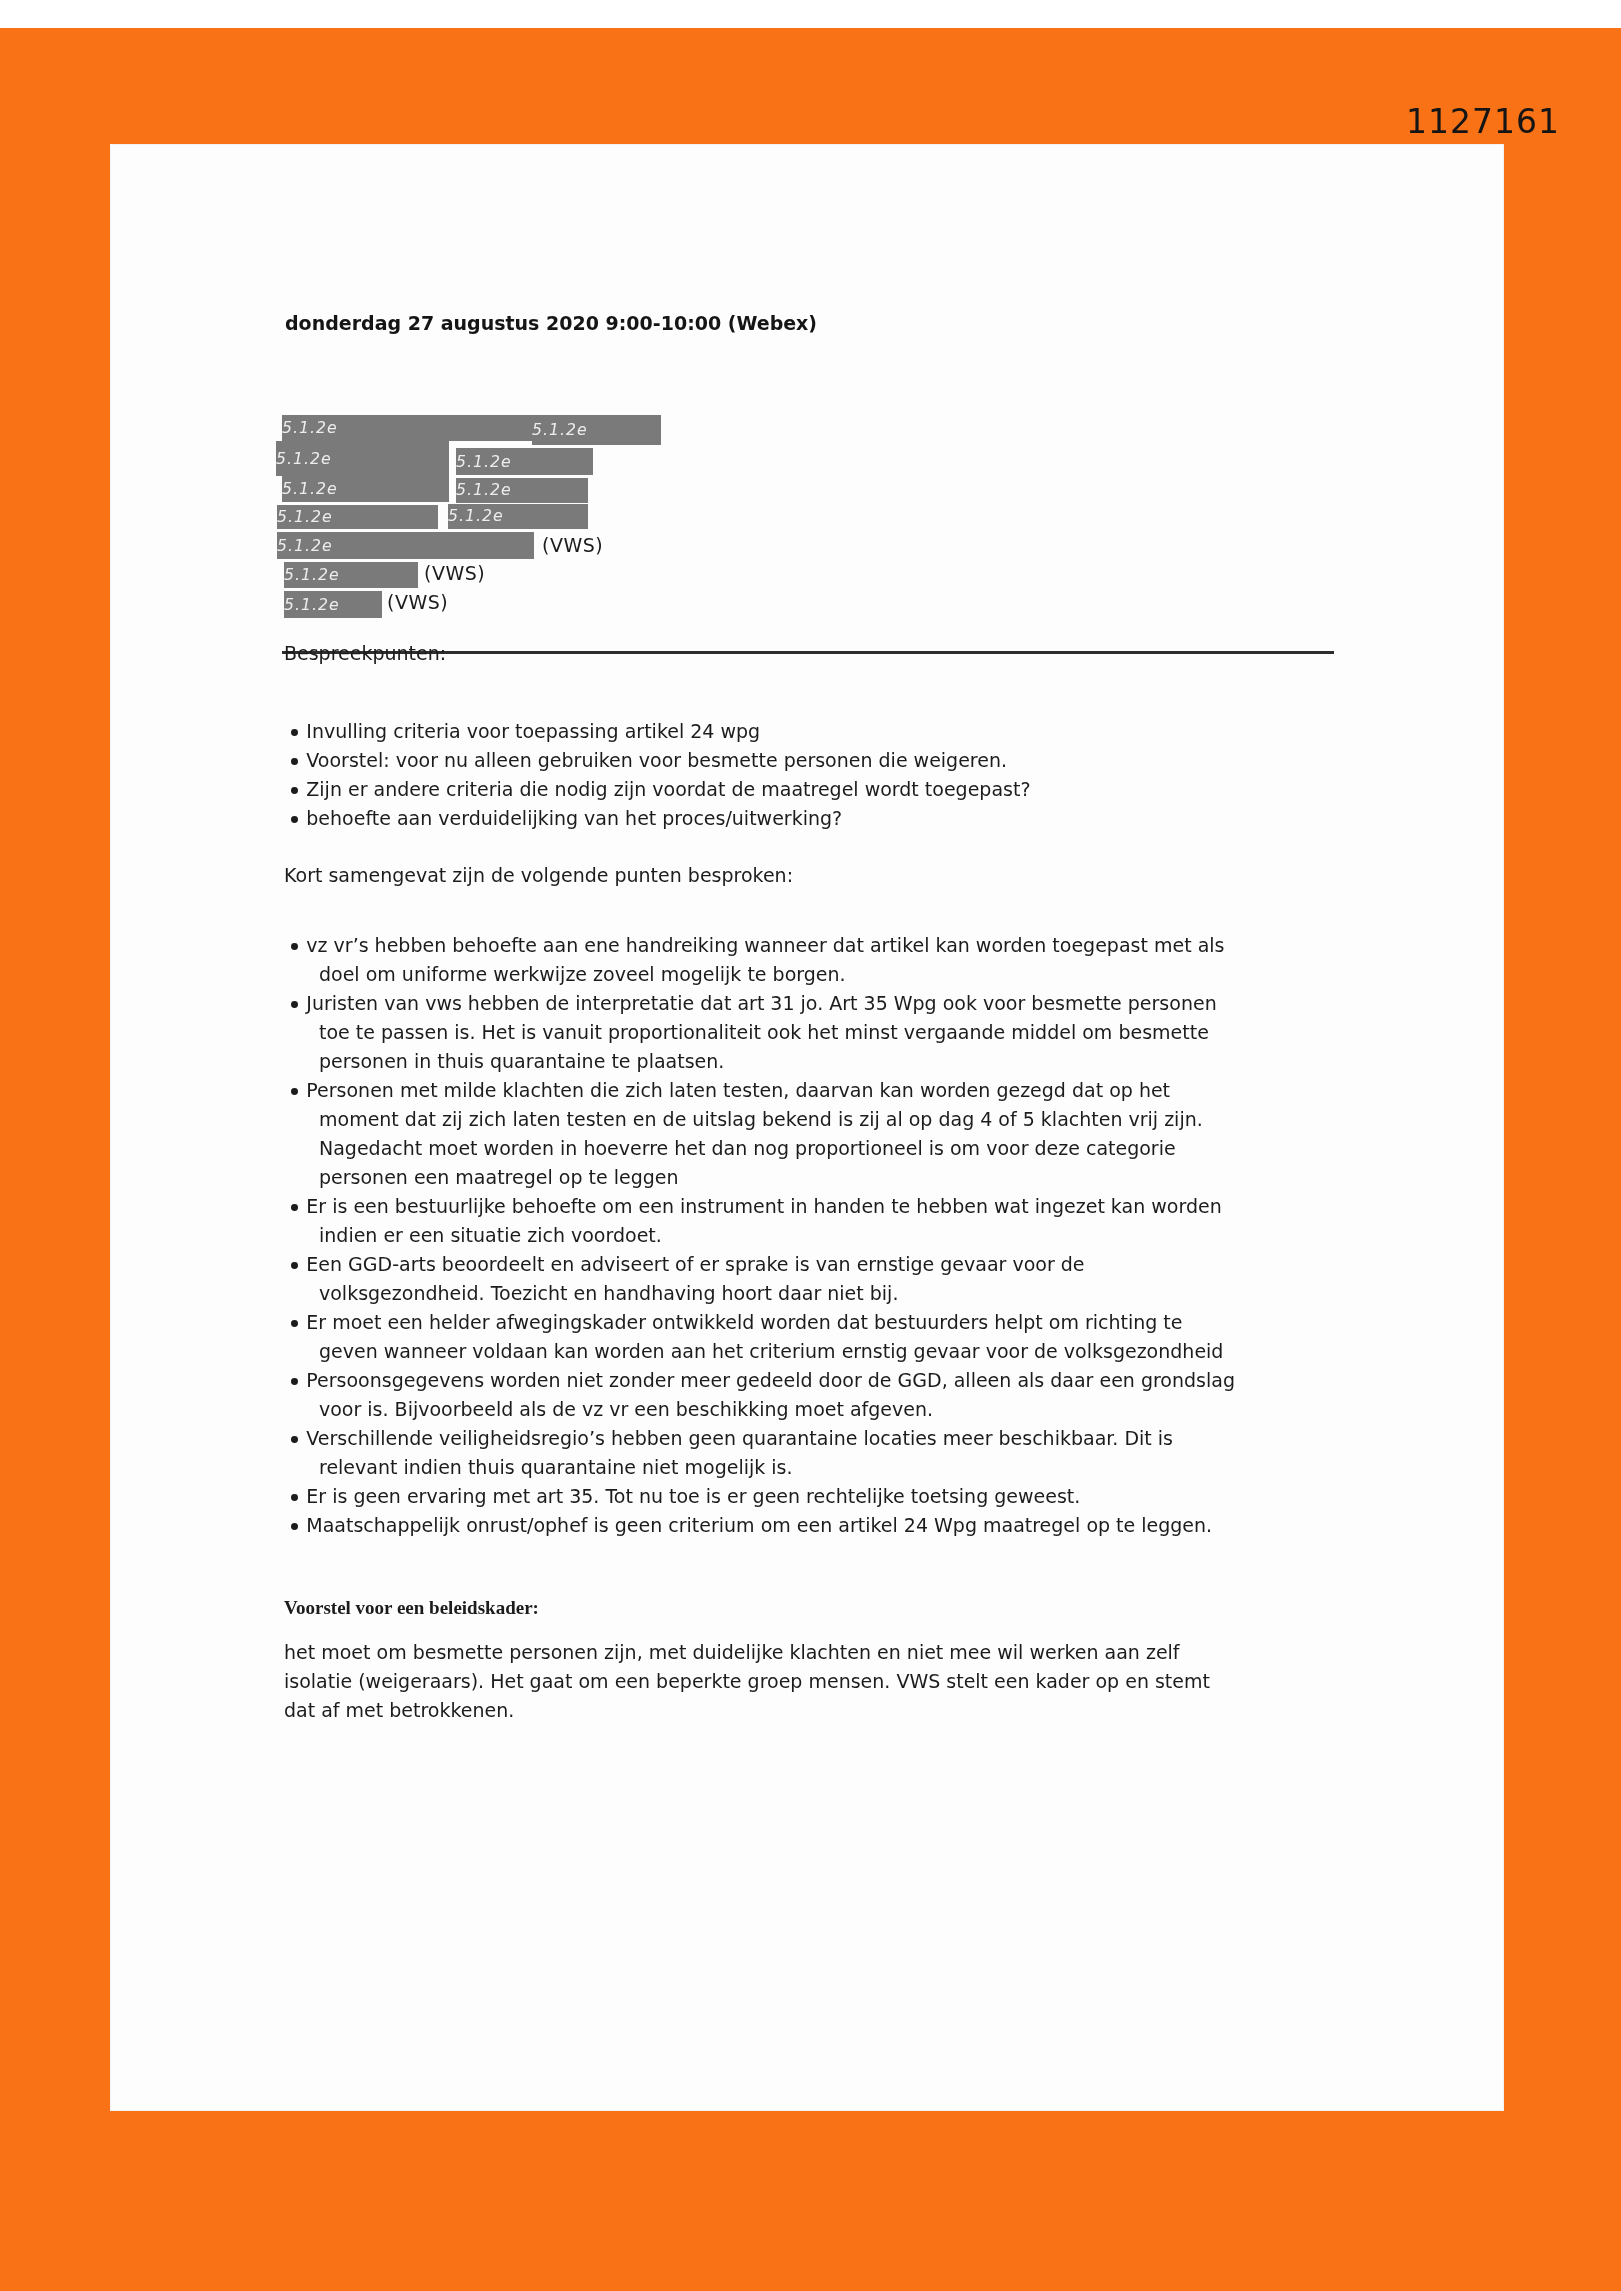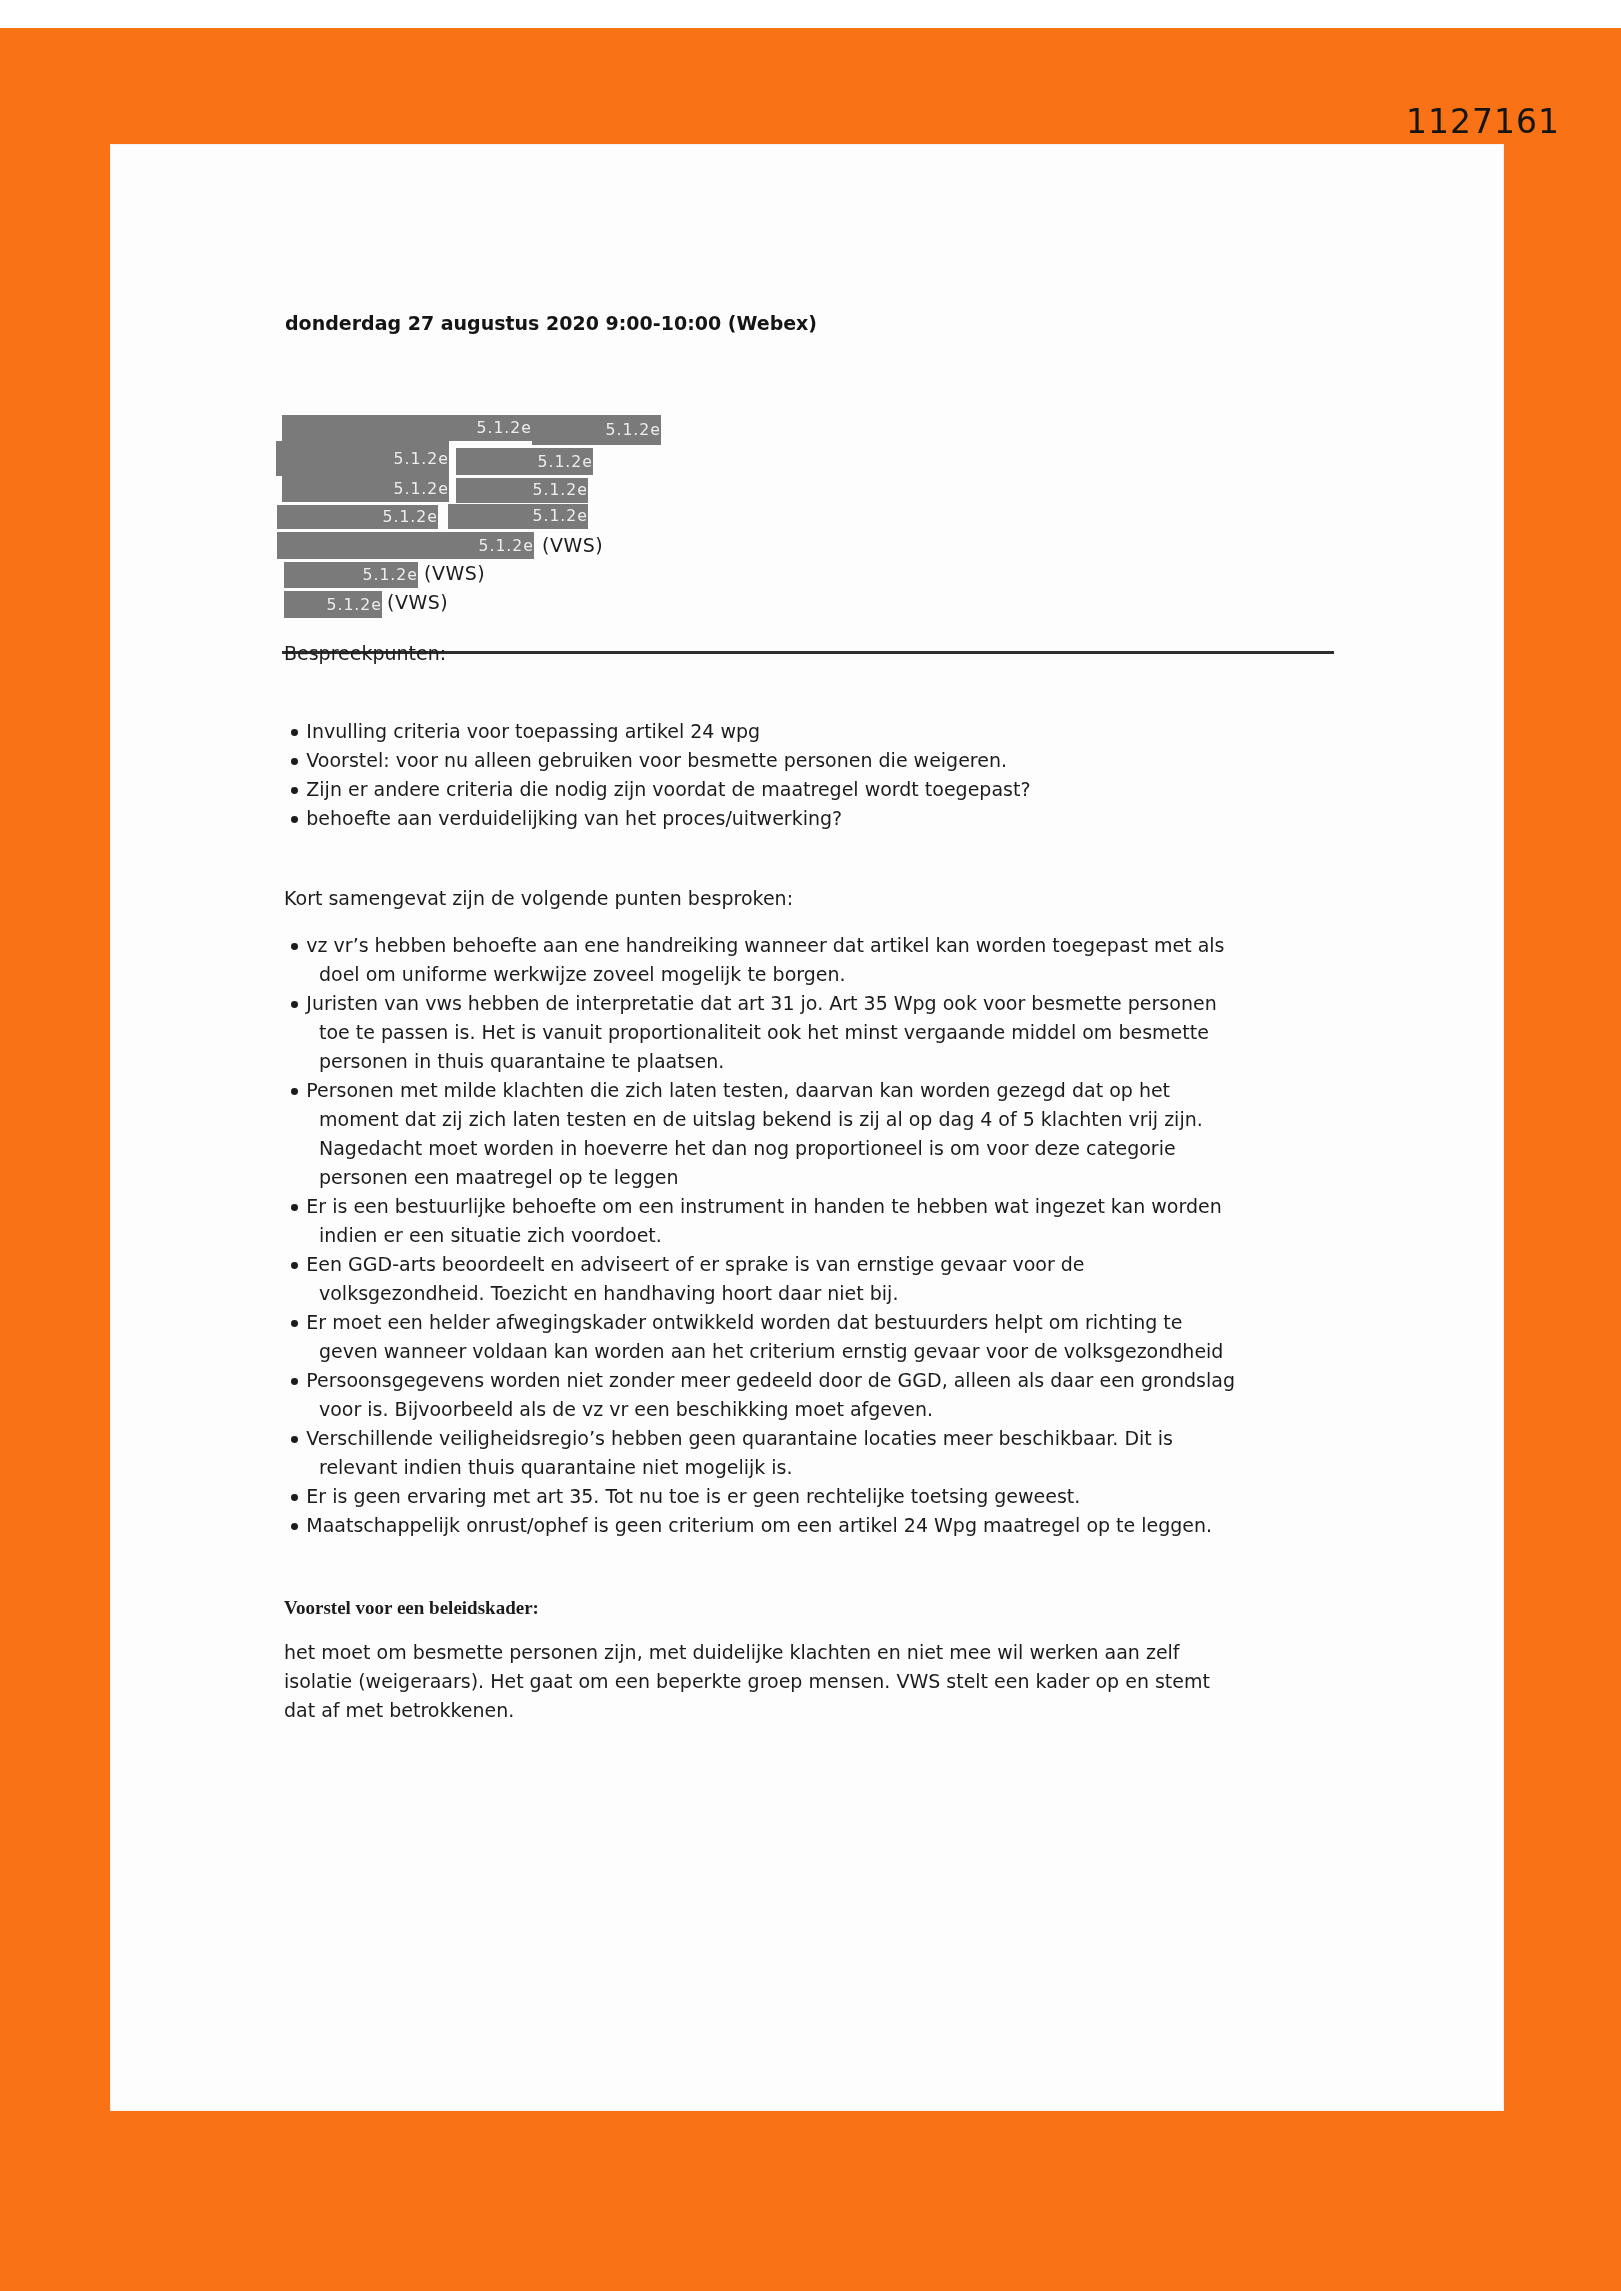--- a/index.html
+++ b/index.html
@@ -33,21 +33,22 @@
     left: 285px; top: 280px;
     font-weight: bold;
     font-size: 19px;
     line-height: 31px;
     color: #151515;
   }
   .redaction-block {
     position: absolute;
     display: flex;
     align-items: center;
-    justify-content: flex-end;
+    justify-content: flex-start;
+    font-style: italic;
   }
   .redaction-label {
     font-size: 15.7px;
     letter-spacing: 1px;
     line-height: 15.7px;
   }
   .vws-note {
     position: absolute;
     font-size: 19px;
     line-height: 27.4px;
@@ -169,21 +170,21 @@
       <li>
         <span class="bullet-dot"></span>
         <span class="li-text">Zijn er andere criteria die nodig zijn voordat de maatregel wordt toegepast?</span>
       </li>
       <li>
         <span class="bullet-dot"></span>
         <span class="li-text">behoefte aan verduidelijking van het proces/uitwerking?</span>
       </li>
     </ul>
 
-  <div class="sec-heading" style="top:856px;">Kort samengevat zijn de volgende punten besproken:</div>
+  <div class="sec-heading" style="top:833px;">Kort samengevat zijn de volgende punten besproken:</div>
 
   <ul class="doc-list" style="top:903px;" id="bullets-kort">
       <li>
         <span class="bullet-dot"></span>
         <span class="li-text">vz vr’s hebben behoefte aan ene handreiking wanneer dat artikel kan worden toegepast met als
 doel om uniforme werkwijze zoveel mogelijk te borgen.</span>
       </li>
       <li>
         <span class="bullet-dot"></span>
         <span class="li-text">Juristen van vws hebben de interpretatie dat art 31 jo. Art 35 Wpg ook voor besmette personen

